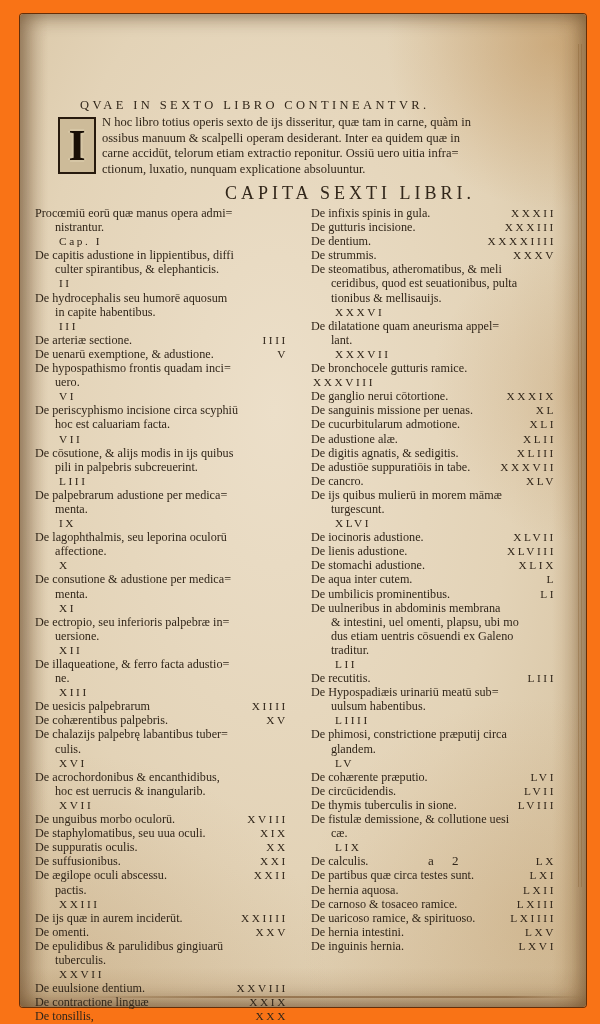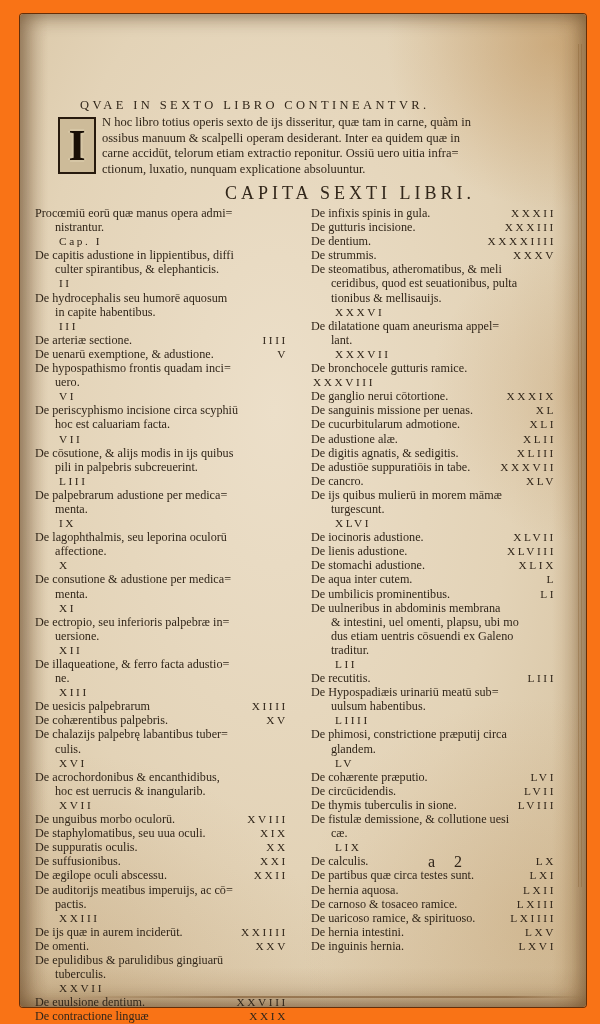--- a/index.html
+++ b/index.html
@@ -41,21 +41,21 @@
     font-size:18px;letter-spacing:4px;white-space:nowrap;}
   .columns{position:absolute;left:15px;top:192px;width:521px;display:flex;gap:23px;
     font-size:12.2px;line-height:14.1px;}
   .col{width:260px;}
   .col.right{width:252px;}
   .line{white-space:nowrap;}
   .line.cont{padding-left:20px;flex-direction:column;}
   .line.last{display:flex;justify-content:space-between;align-items:baseline;}
   .num{letter-spacing:2.6px;font-size:11.3px;flex-shrink:0;padding-left:4px;}
   .numline{padding-left:2px;}
-  .signature{position:absolute;left:408px;top:839px;font-size:16px;word-spacing:13px;letter-spacing:1px;}
+  .signature{position:absolute;left:408px;top:839px;font-size:13px;word-spacing:13px;letter-spacing:1px;}
 </style>
 </head>
 <body>
 
 <div class="stage">
   <div class="paper">
 
     <div class="header">QVAE IN SEXTO LIBRO CONTINEANTVR.</div>
 
     <div class="intro">
@@ -211,21 +211,20 @@
               <span class="num">XXI</span>
             </div>
           </div>
           <div class="entry">
             <div class="line last">
               <span class="txt">De ægilope oculi abscessu.</span>
               <span class="num">XXII</span>
             </div>
           </div>
           <div class="entry">
-            <div class="line">De auditorijs meatibus imperuijs, ac cō=</div>
             <div class="line cont last">
               <span class="txt">pactis.</span>
               <span class="num">XXIII</span>
             </div>
           </div>
           <div class="entry">
             <div class="line last">
               <span class="txt">De ijs quæ in aurem inciderūt.</span>
               <span class="num">XXIIII</span>
             </div>

